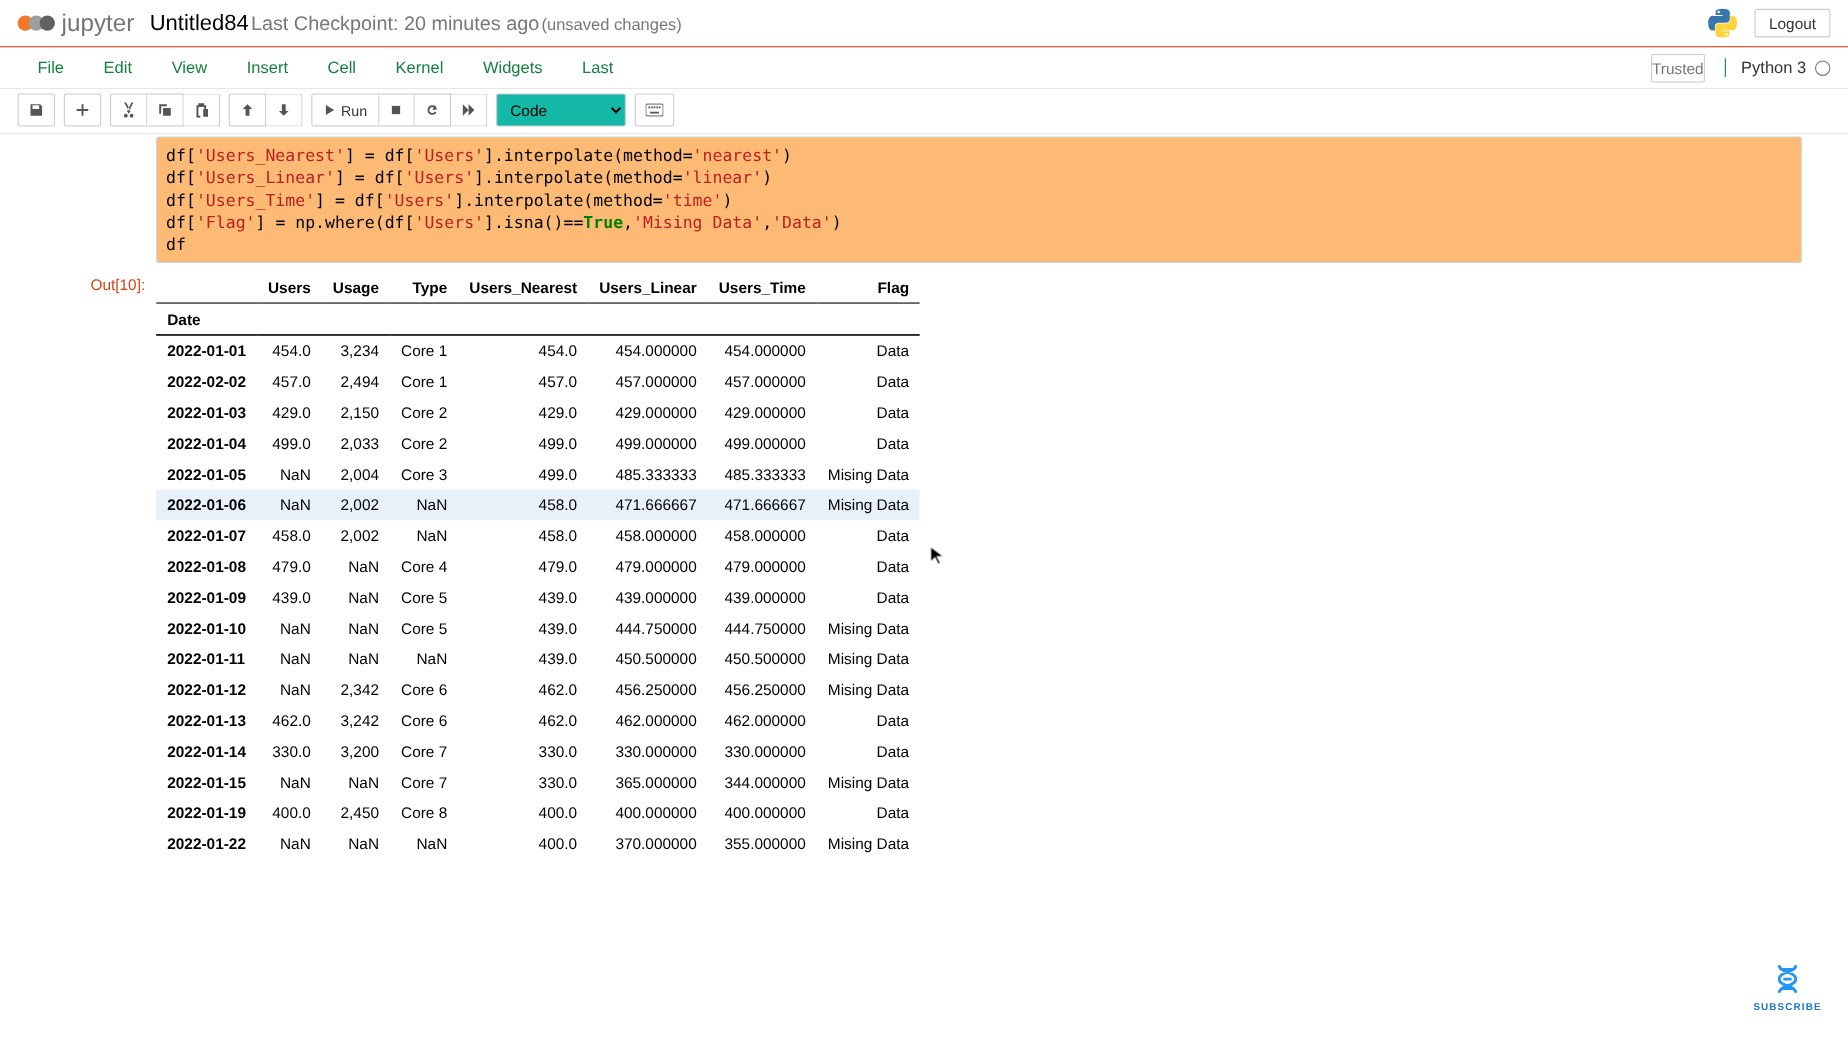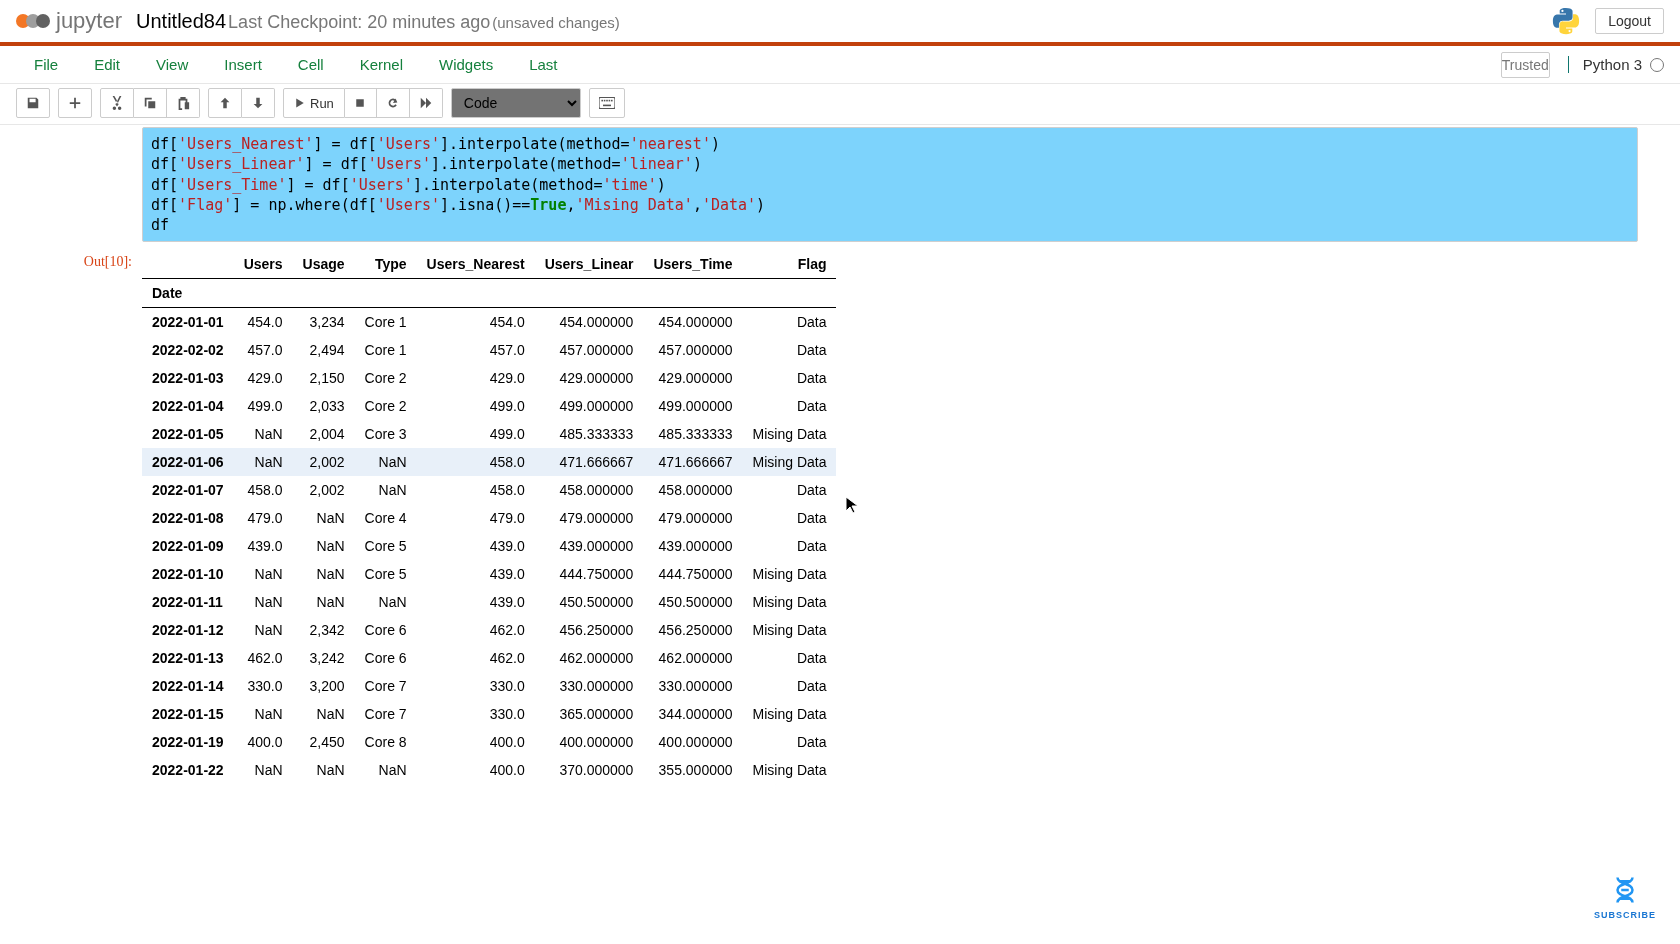--- a/index.html
+++ b/index.html
@@ -1,18 +1,18 @@
 <!DOCTYPE html>
 <html><head>
   <meta charset="utf-8">
   <style>
     * { box-sizing: border-box; margin: 0; padding: 0; }
     body { font-family: "Helvetica Neue", Helvetica, Arial, sans-serif; font-size: 14px; color: #000; background: #fff; }
     
-    .header { display: flex; align-items: center; padding: 6px 16px; border-bottom: 4px solid #c2410c; }
+    .header { display: flex; align-items: center; padding: 6px 16px; border-bottom: 1px solid #c2410c; }
     .logo { display: flex; align-items: center; margin-right: 14px; }
     .logo-circles { display: flex; margin-right: 6px; }
     .logo-c { width: 14px; height: 14px; border-radius: 50%; }
     .logo-c1 { background: #f37726; }
     .logo-c2 { background: #9e9e9e; margin-left: -4px; }
     .logo-c3 { background: #616161; margin-left: -4px; }
     .logo-text { font-size: 22px; color: #757575; font-weight: 400; }
     .title-area { display: flex; align-items: baseline; gap: 2px; }
     .notebook-title { font-size: 20px; color: #000; font-weight: 500; }
     .checkpoint { font-size: 18px; color: #777; }
@@ -30,33 +30,33 @@
     .kernel-name { font-size: 15px; color: #333; }
     .kernel-ind { width: 14px; height: 14px; border: 1.5px solid #777; border-radius: 50%; }
     
     .toolbar { display: flex; align-items: center; padding: 4px 16px 6px; border-bottom: 1px solid #e7e7e7; gap: 0; }
     .tool-group { display: flex; margin-right: 8px; }
     .tool-btn { border: 1px solid #ccc; background: #fff; padding: 5px 9px; font-size: 13px; color: #333; cursor: pointer; display: flex; align-items: center; justify-content: center; min-width: 32px; height: 30px; }
     .tool-btn + .tool-btn { border-left: none; }
     .tool-btn:first-child { border-top-left-radius: 2px; border-bottom-left-radius: 2px; }
     .tool-btn:last-child { border-top-right-radius: 2px; border-bottom-right-radius: 2px; }
     .run-btn { gap: 4px; padding: 5px 10px; }
-    .cell-type-select { border: 1px solid #ccc; background: #737373; padding: 4px 8px; font-size: 14px; height: 30px; width: 130px; border-radius: 2px; }
+    .cell-type-select { border: 1px solid #ccc; background: #14b8a6; padding: 4px 8px; font-size: 14px; height: 30px; width: 118px; border-radius: 2px; }
     
     .notebook-area { padding: 0 42px; background: #fff; }
     .code-cell { display: flex; margin-top: 2px; }
     .prompt-col { width: 100px; flex-shrink: 0; }
-    .code-input { flex: 1; background: #7dd3fc; border: 1px solid #cfcfcf; border-radius: 2px; padding: 6px 8px; font-family: "DejaVu Sans Mono", Menlo, Consolas, monospace; font-size: 15px; line-height: 1.35; overflow-x: auto; white-space: pre; }
+    .code-input { flex: 1; background: #fdba74; border: 1px solid #cfcfcf; border-radius: 2px; padding: 6px 8px; font-family: "DejaVu Sans Mono", Menlo, Consolas, monospace; font-size: 15px; line-height: 1.35; overflow-x: auto; white-space: pre; }
     
     .code-line { white-space: pre; }
     .str { color: #ba2121; }
     .kw { color: #008000; font-weight: bold; }
     
     .output-cell { display: flex; margin-top: 8px; align-items: flex-start; }
-    .out-prompt { width: 100px; flex-shrink: 0; text-align: right; padding-right: 10px; font-family: Liberation Serif, serif; font-size: 14px; color: #d84315; padding-top: 4px; }
+    .out-prompt { width: 100px; flex-shrink: 0; text-align: right; padding-right: 10px; font-family: Liberation Sans, sans-serif; font-size: 14px; color: #d84315; padding-top: 4px; }
     
     .dataframe { border-collapse: collapse; font-size: 14px; }
     .dataframe thead th { border-bottom: 1px solid #000; font-weight: bold; text-align: right; padding: 6px 10px; }
     .dataframe thead tr:first-child th:first-child { text-align: left; }
     .dataframe thead tr:nth-child(2) th { text-align: left; }
     .dataframe tbody th { font-weight: bold; text-align: left; padding: 6px 10px; }
     .dataframe tbody td { text-align: right; padding: 6px 10px; }
     .row-highlight { background: #e8f0f9; }
     
     .subscribe-badge { position: fixed; bottom: 24px; right: 24px; text-align: center; }

